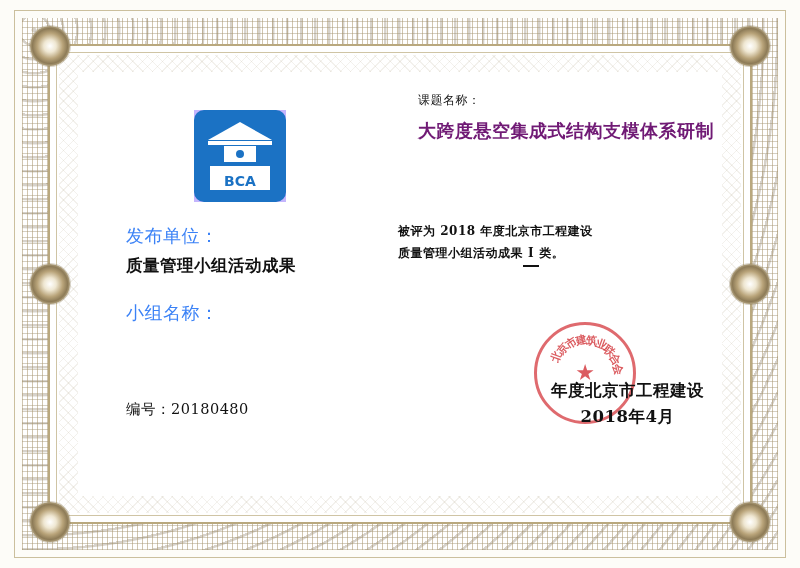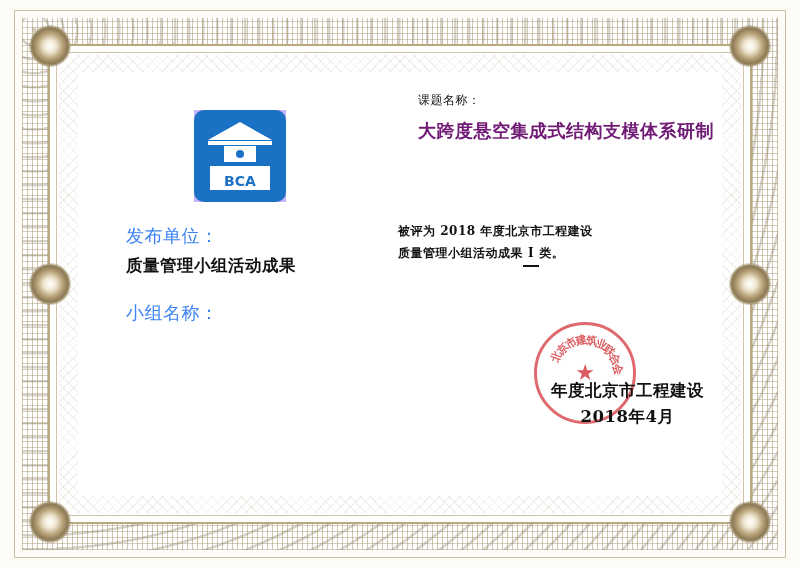--- a/index.html
+++ b/index.html
@@ -297,20 +297,23 @@
       <div class="label">小组名称：</div>
     </div>
 
     <div class="award-block">
       <div>被评为 2018 年度北京市工程建设</div>
       <div>
         <span>质量管理小组活动成果</span><span class="grade">Ⅰ</span><span>类。</span>
       </div>
     </div>
 
+    <div class="serial">
+      <span>编号：</span><span>20180480</span>
+    </div>
 
     <div class="seal">
       <div class="seal-text">
         <span style="transform: rotate(-70deg) translate(0, -40px);">北</span>
         <span style="transform: rotate(-52deg) translate(0, -40px);">京</span>
         <span style="transform: rotate(-34deg) translate(0, -40px);">市</span>
         <span style="transform: rotate(-16deg) translate(0, -40px);">建</span>
         <span style="transform: rotate(2deg) translate(0, -40px);">筑</span>
         <span style="transform: rotate(20deg) translate(0, -40px);">业</span>
         <span style="transform: rotate(38deg) translate(0, -40px);">联</span>

